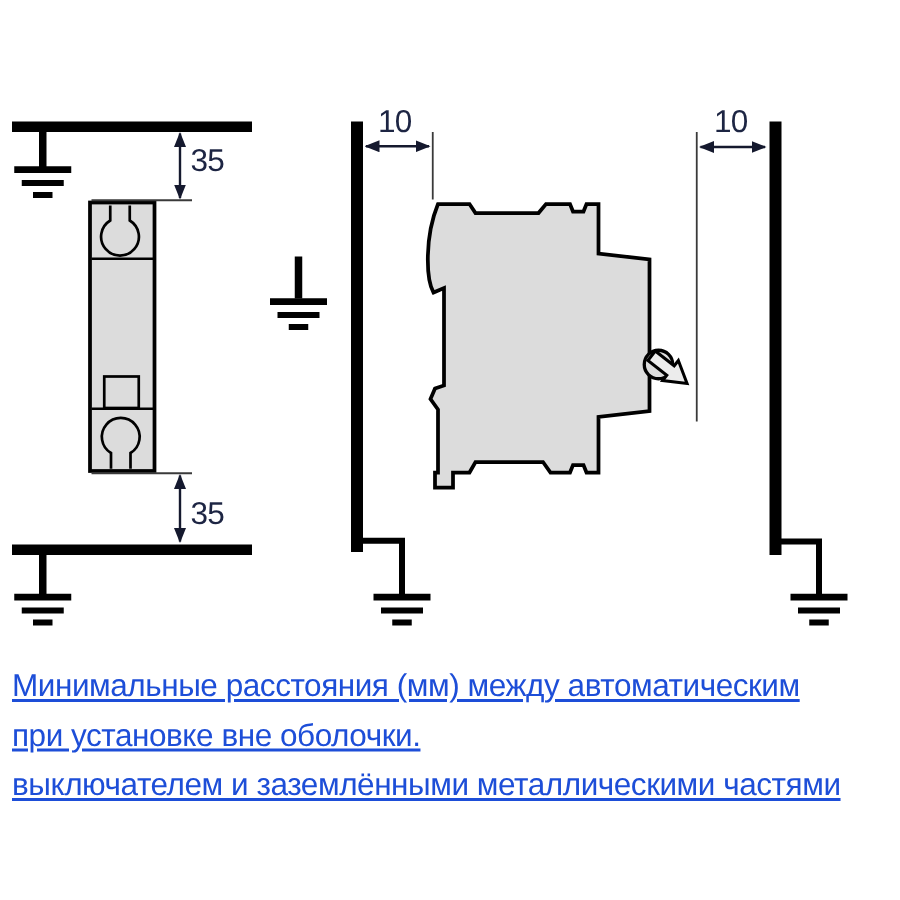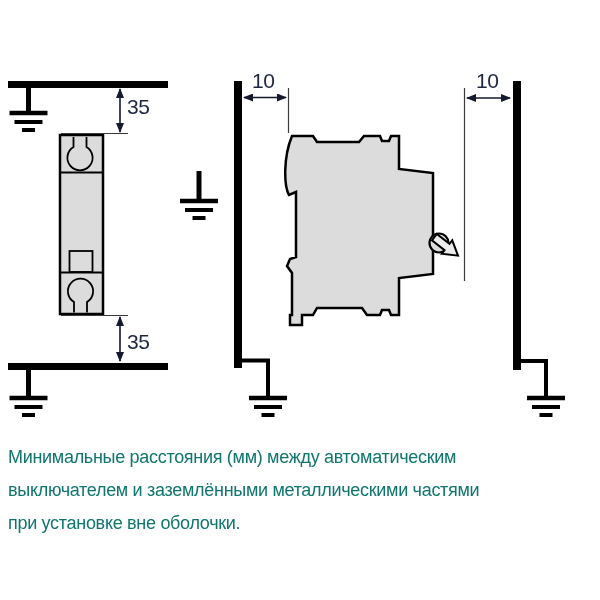--- a/index.html
+++ b/index.html
@@ -19,22 +19,23 @@
   .detail-open{fill:none;stroke:#000000;stroke-width:1.8;}
   .gnd line, .gnd polyline{stroke:#000000;fill:none;}
   text.dimnum{
     fill:#1d2543;
     font-size:21px;
     font-family:"Liberation Sans",sans-serif;
     letter-spacing:-0.5px;
   }
   .caption{
     position:absolute;left:8px;top:441px;width:584px;
-    font-size:18px;line-height:33px;color:#0f766e;
+    font-size:21px;line-height:33px;color:#1d4ed8;
     letter-spacing:-0.3px;
+    text-decoration:underline;
   }
 </style>
 </head>
 <body>
 
 <div class="canvas">
 
   <svg width="600" height="435" viewBox="0 0 600 435">
     <defs>
       <marker id="ah" markerWidth="10" markerHeight="8" refX="9" refY="4" orient="auto-start-reverse" markerUnits="userSpaceOnUse">
@@ -127,17 +128,17 @@
       <line class="dimline" x1="244" y1="97.5" x2="286" y2="97.5" marker-start="url(#ah)" marker-end="url(#ah)"></line>
       <text class="dimnum" x="252" y="88">10</text>
 
       <line class="dimline" x1="467" y1="98" x2="510" y2="98" marker-start="url(#ah)" marker-end="url(#ah)"></line>
       <text class="dimnum" x="476" y="88">10</text>
     </g>
   </svg>
 
   <div class="caption">
     <div>Минимальные расстояния (мм) между автоматическим</div>
+    <div>при установке вне оболочки.</div>
     <div>выключателем и заземлёнными металлическими частями</div>
-    <div>при установке вне оболочки.</div>
   </div>
 
 </div>
 
 </body></html>

